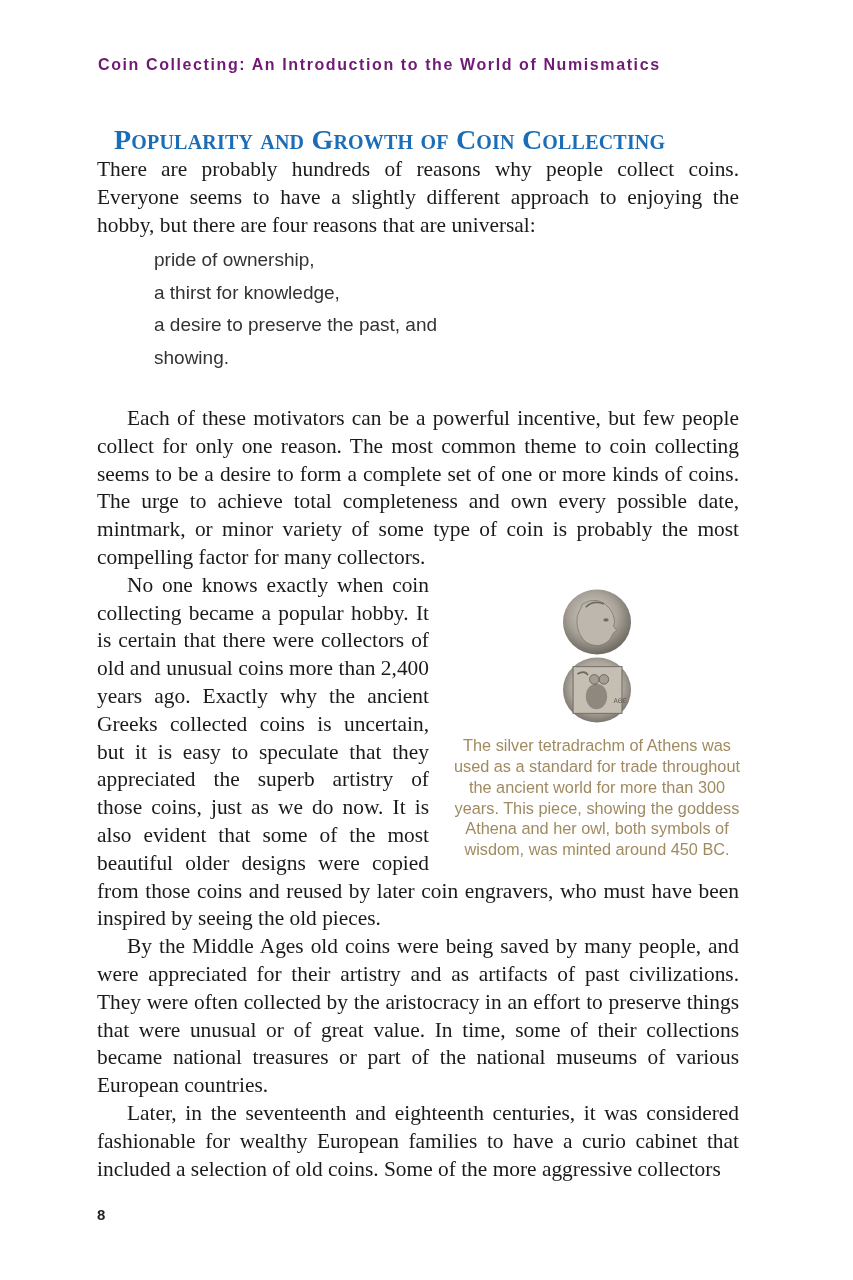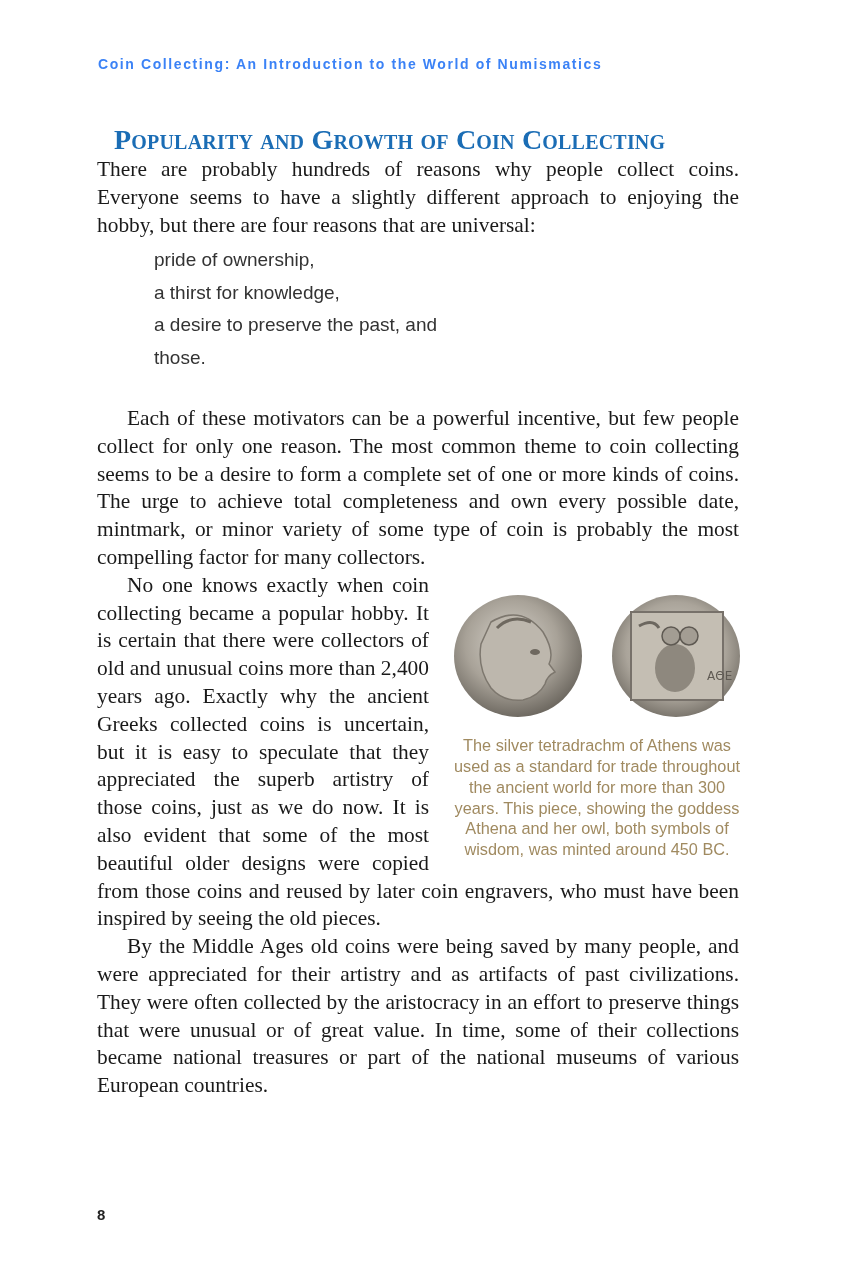--- a/index.html
+++ b/index.html
@@ -2,21 +2,21 @@
 <html><head>
 <meta charset="utf-8">
 <style>
   html, body { margin: 0; padding: 0; }
   body {
     width: 853px; height: 1280px; background: #ffffff; position: relative; overflow: hidden;
   }
   .running-head {
     position: absolute; left: 98px; top: 56px;
     font-family: "Liberation Sans", sans-serif; font-weight: bold;
-    font-size: 14px; letter-spacing: 1.6px; color: #3b82f6;
+    font-size: 16px; letter-spacing: 1.6px; color: #701a75;
   }
   .section-heading {
     position: absolute; left: 114px; top: 124px;
     font-family: "Liberation Serif", serif; font-weight: bold;
     font-variant: small-caps; font-size: 28px; color: #1b6db5;
     letter-spacing: 0.2px; margin: 0;
   }
   .body-text {
     font-family: "Liberation Serif", serif; font-size: 21.4px;
     line-height: 27.8px; color: #1a1a1a; text-align: justify;
@@ -27,21 +27,21 @@
   .reasons {
     position: absolute; left: 154px; top: 248px; margin: 0; padding: 0; list-style: none;
     font-family: "Liberation Sans", sans-serif; font-size: 19px; color: #333;
   }
   .reasons li { height: 32.5px; line-height: 24px; }
   .main { position: absolute; left: 97px; top: 405px; width: 642px; }
   .wrap-block { position: relative; }
   .figure {
     float: right; width: 300px; margin: 16px -8px 6px 18px; text-align: center;
   }
-  .coins { display: flex; justify-content: space-between; padding: 0 4px; height: 136px; align-items: center; }
+  .coins { display: flex; justify-content: space-between; padding: 0 4px; height: 136px; align-items: center; flex-direction: column; }
   .coin { width: 134px; height: 128px; }
   .caption {
     font-family: "Liberation Sans", sans-serif; font-size: 16.3px; line-height: 20.9px;
     color: #a08a60; margin-top: 11px; padding: 0 6px;
   }
   .page-number {
     position: absolute; left: 97px; top: 1206px;
     font-family: "Liberation Sans", sans-serif; font-weight: bold; font-size: 15px; color: #222;
   }
 </style>
@@ -53,21 +53,21 @@
 <h2 class="section-heading">Popularity and Growth of Coin Collecting</h2>
 
 <div class="intro body-text">
   <p class="p">There are probably hundreds of reasons why people collect coins. Everyone seems to have a slightly different approach to enjoying the hobby, but there are four reasons that are universal:</p>
 </div>
 
 <ul class="reasons">
   <li>pride of ownership,</li>
   <li>a thirst for knowledge,</li>
   <li>a desire to preserve the past, and</li>
-  <li>those.</li>
+  <li>showing.</li>
 </ul>
 
 <div class="main body-text">
   <p class="p indent">Each of these motivators can be a powerful incentive, but few people collect for only one reason. The most common theme to coin collecting seems to be a desire to form a complete set of one or more kinds of coins. The urge to achieve total completeness and own every possible date, mintmark, or minor variety of some type of coin is probably the most compelling factor for many collectors.</p>
   <div class="wrap-block">
     <div class="figure">
       <div class="coins">
         <svg class="coin" viewBox="0 0 134 128">
           <defs>
             <radialGradient id="g1" cx="45%" cy="40%" r="60%">
@@ -96,15 +96,16 @@
           <circle cx="80" cy="44" r="9" fill="#a39d93" stroke="#5e5952" stroke-width="1.5"></circle>
           <path d="M30 34 Q44 26 50 36" fill="none" stroke="#6c675f" stroke-width="3"></path>
           <text x="98" y="88" font-size="12" fill="#5f5a53" font-family="DejaVu Sans, sans-serif">ΑΘΕ</text>
         </svg>
       </div>
       <div class="caption">The silver tetradrachm of Athens was used as a standard for trade throughout the ancient world for more than 300 years. This piece, showing the goddess Athena and her owl, both symbols of wisdom, was minted around 450 BC.</div>
     </div>
     <p class="p indent">No one knows exactly when coin collecting became a popular hobby. It is certain that there were collectors of old and unusual coins more than 2,400 years ago. Exactly why the ancient Greeks collected coins is uncertain, but it is easy to speculate that they appreciated the superb artistry of those coins, just as we do now. It is also evident that some of the most beautiful older designs were copied from those coins and reused by later coin engravers, who must have been inspired by seeing the old pieces.</p>
   </div>
   <p class="p indent">By the Middle Ages old coins were being saved by many people, and were appreciated for their artistry and as artifacts of past civilizations. They were often collected by the aristocracy in an effort to preserve things that were unusual or of great value. In time, some of their collections became national treasures or part of the national museums of various European countries.</p>
+  <p class="p indent">Later, in the seventeenth and eighteenth centuries, it was considered fashionable for wealthy European families to have a curio cabinet that included a selection of old coins. Some of the more aggressive collectors</p>
 </div>
 
 <div class="page-number">8</div>
 
 </body></html>

